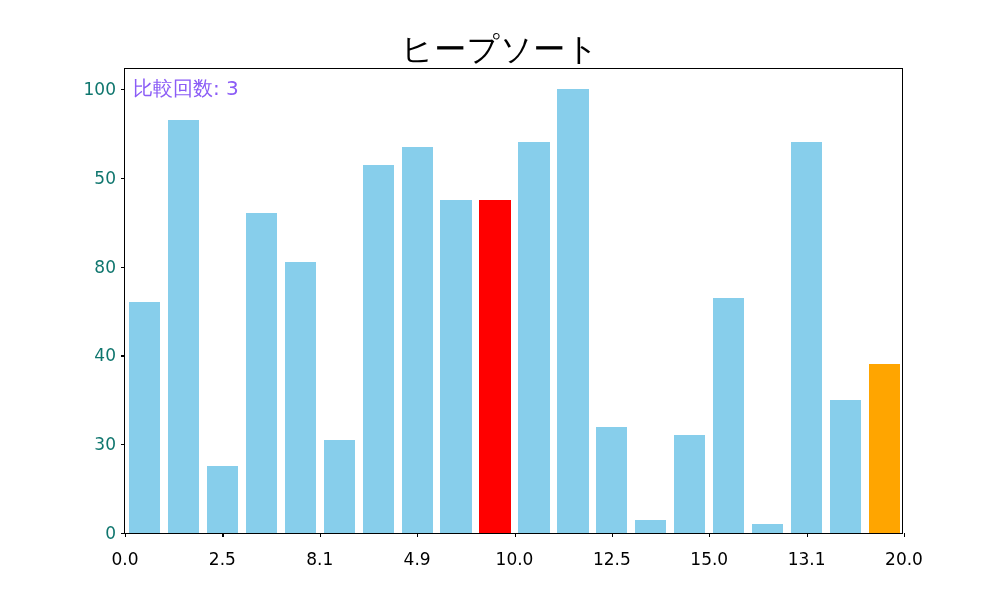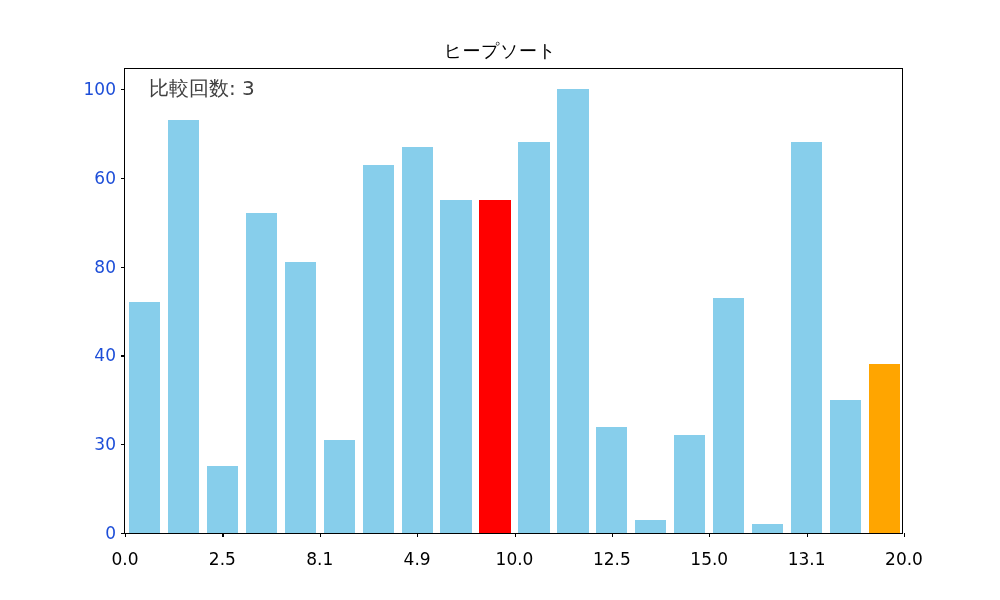--- a/index.html
+++ b/index.html
@@ -15,45 +15,45 @@
   }
   #figure {
     position: relative;
     width: 1000px;
     height: 600px;
     background: #ffffff;
   }
   #chart-title {
     position: absolute;
     left: 0;
-    top: 41px;
+    top: 32px;
     width: 1000px;
     text-align: center;
-    font-size: 18px;
+    font-size: 32px;
     color: #000000;
     line-height: 1.1;
     letter-spacing: 0.5px;
   }
   
   #axes {
     position: absolute;
     left: 124px;
     top: 68px;
     width: 779px;
     height: 466px;
     border: 1.1px solid #000000;
     box-sizing: border-box;
     background: #ffffff;
   }
   #annotation {
     position: absolute;
-    left: 24px;
+    left: 8px;
     top: 6px;
     font-size: 20px;
-    color: #404040;
+    color: #8b5cf6;
     white-space: nowrap;
   }
   #bars {
     position: absolute;
     left: 0;
     top: 0;
     width: 100%;
     height: 100%;
   }
   .bar {
@@ -66,21 +66,21 @@
     width: 4px;
     height: 1.2px;
     background: #000000;
     left: -4px;
   }
   .ytick-label {
     position: absolute;
     right: 100%;
     margin-right: 9px;
     font-size: 17px;
-    color: #1d4ed8;
+    color: #0f766e;
     transform: translateY(-50%);
     white-space: nowrap;
   }
   .ytick {
     position: absolute;
     left: 0;
   }
   .xtick {
     position: absolute;
     top: 100%;
@@ -145,21 +145,21 @@
         <div class="ytick" style="bottom: 177.524px;">
           <div class="ytick-mark"></div>
           <div class="ytick-label">40</div>
         </div>
         <div class="ytick" style="bottom: 266.286px;">
           <div class="ytick-mark"></div>
           <div class="ytick-label">80</div>
         </div>
         <div class="ytick" style="bottom: 355.048px;">
           <div class="ytick-mark"></div>
-          <div class="ytick-label">60</div>
+          <div class="ytick-label">50</div>
         </div>
         <div class="ytick" style="bottom: 443.81px;">
           <div class="ytick-mark"></div>
           <div class="ytick-label">100</div>
         </div>
       </div>
     <div id="xticks">
         <div class="xtick" style="left: 0px;">
           <div class="xtick-mark"></div>
           <div class="xtick-label">0.0</div>

